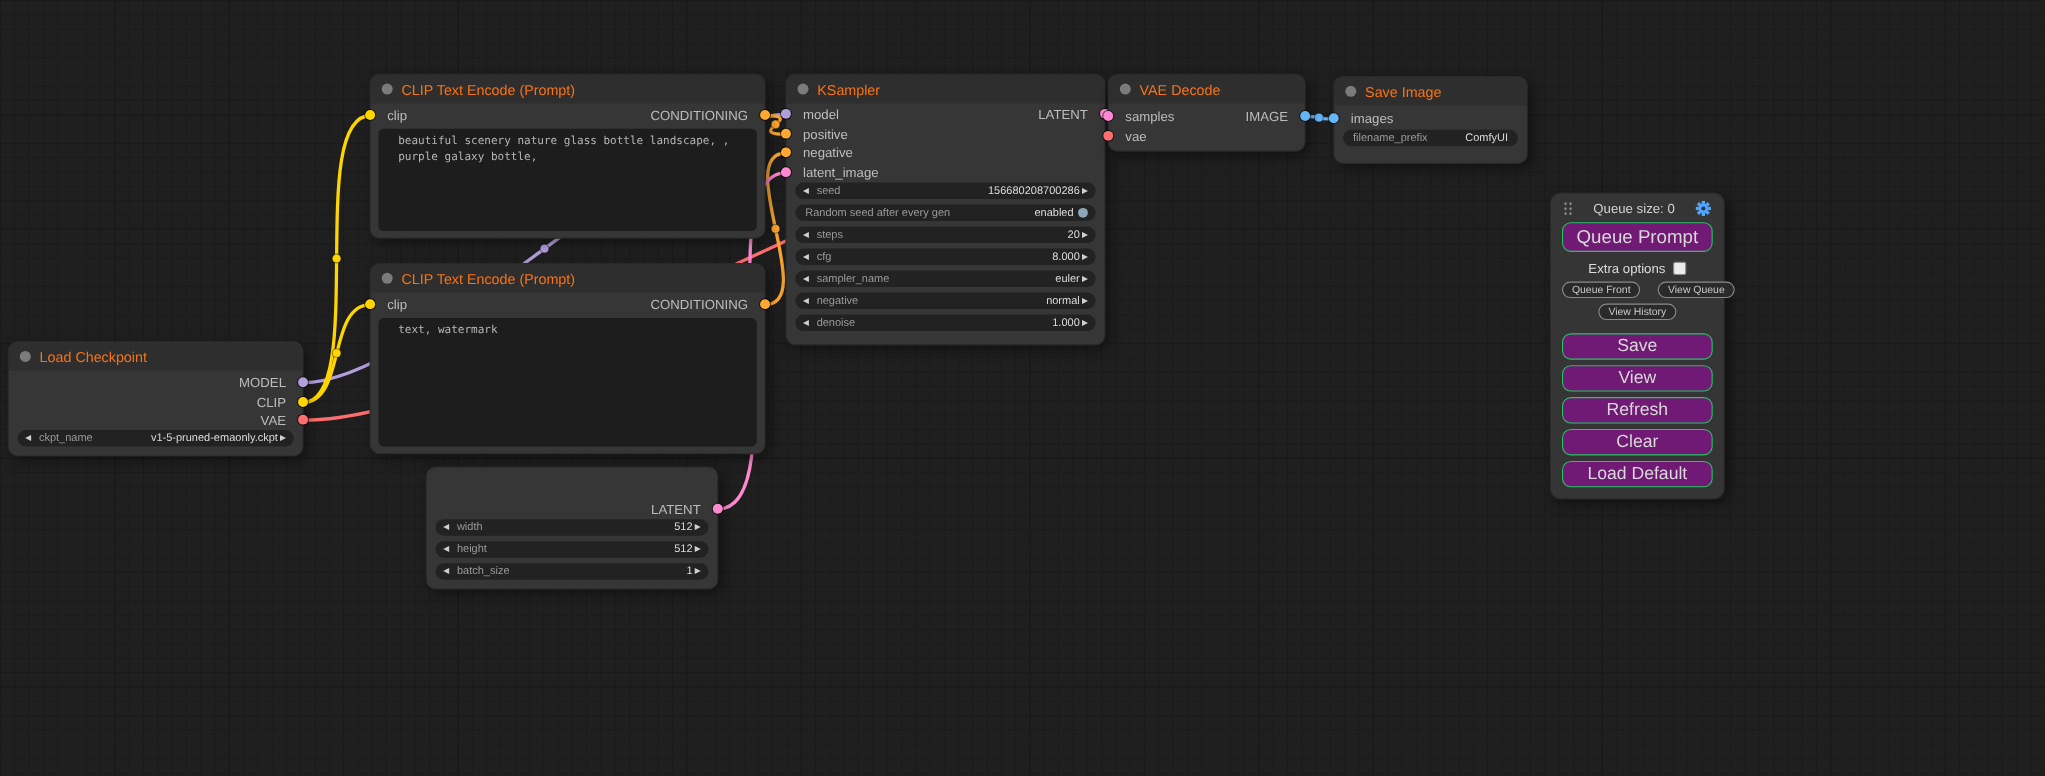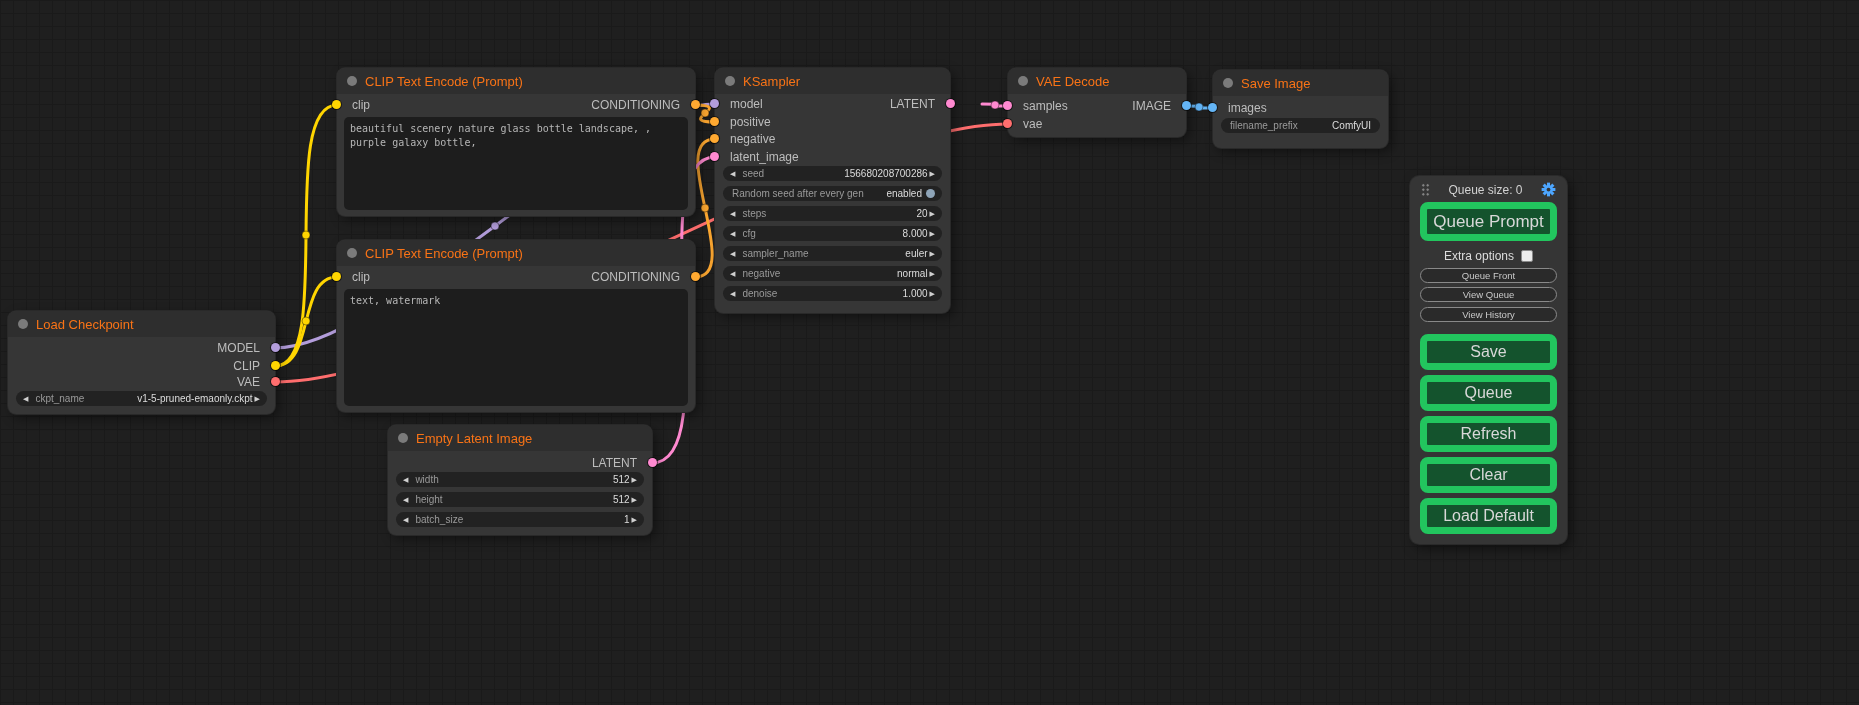--- a/index.html
+++ b/index.html
@@ -41,44 +41,44 @@
     font-size:10px;line-height:15px;white-space:nowrap;overflow:hidden;
   }
   .warrow{font-size:7px;color:#d0d0d0;flex:0 0 auto;}
   .wlabel{color:#9a9a9a;margin-left:7px;}
   .wvalue{color:#dcdcdc;margin-left:auto;margin-right:2px;}
   .widget.noarrow .wlabel{margin-left:2px;}
   .widget.noarrow .wvalue{margin-right:2px;}
   .toggle-dot{width:9px;height:9px;border-radius:50%;background:#8fa5b8;flex:0 0 auto;margin-left:2px;}
   .ta{
     position:absolute;left:7px;right:7px;background:#1d1d1d;border-radius:5px;
-    padding:5px 6px;box-sizing:border-box;color:#b6b6b6;
+    padding:5px 18px;box-sizing:border-box;color:#b6b6b6;
     font-family:"DejaVu Sans Mono",monospace;font-size:10px;line-height:1.4;
     white-space:pre-wrap;overflow:hidden;word-break:break-word;
   }
   
   .menu{
     position:absolute;z-index:3;background:#353535;border-radius:9px;
     padding:6px 10px 10px;display:flex;flex-direction:column;gap:5px;
     box-shadow:0 0 0 1px #2a2a2a, 4px 4px 12px rgba(0,0,0,.5);
   }
   .menu-head{display:flex;align-items:center;justify-content:space-between;color:#d2d2d2;font-size:12px;padding:0 1px;}
   .drag-dots{width:9px;height:13px;
     background-image:radial-gradient(#8a8a8a 1px, transparent 1.3px);
     background-size:4.5px 4.5px;}
   .gear{display:flex;align-items:center;}
   .mbtn{
-    background:#14532d;border:7px solid #22c55e;border-radius:8px;color:#d8d8d8;
+    background:#701a75;border:1px solid #22c55e;border-radius:8px;color:#d8d8d8;
     font-size:16px;line-height:18px;padding:2px 0;font-family:inherit;cursor:pointer;width:100%;
   }
   .mbtn.big{font-size:17px;line-height:19px;padding:3px 0;}
   .gap-top{margin-top:7px;text-align:center;}
   .extra-row{display:flex;align-items:center;justify-content:center;gap:7px;color:#dddddd;font-size:12px;margin-top:3px;}
   .checkbox{width:10px;height:10px;background:#ececec;border:1px solid #8a8a8a;border-radius:2px;}
-  .pill-row{display:flex;gap:4px;justify-content:space-between;flex-direction:column;}
+  .pill-row{display:flex;gap:16px;justify-content:space-between;}
   .pill-row.center{justify-content:center;}
   .pill{
     background:#2a2a2a;border:1px solid #898989;border-radius:9px;color:#c9c9c9;
     font-size:9.5px;line-height:11px;padding:1px 8px;font-family:inherit;white-space:nowrap;
   }
 </style>
 </head>
 <body>
 
 <svg id="wires" width="1859" height="705" viewBox="0 0 1859 705">
@@ -143,24 +143,20 @@
     <span class="ntext">CLIP Text Encode (Prompt)</span>
   </div>
   <span class="slotlabel in" style="top:30px">clip</span>
   <span class="slotlabel out" style="top:30px">CONDITIONING</span>
   <span class="port in c-clip" style="top:32px"></span>
   <span class="port out c-cond" style="top:32px"></span>
   <div class="ta" style="top:49px;height:117px">text, watermark</div>
 </div>
 
 <div class="node" style="left:388px;top:425px;width:264px;height:110px">
-  <div class="ntitle">
-    <span class="ndot"></span>
-    <span class="ntext">Empty Latent Image</span>
-  </div>
   <span class="slotlabel out" style="top:31px">LATENT</span>
   <span class="port out c-latent" style="top:33px"></span>
   <div class="widget" style="top:47px">
     <span class="warrow">◀</span>
     <span class="wlabel">width</span>
     <span class="wvalue">512</span>
     <span class="warrow">▶</span>
   </div>
   <div class="widget" style="top:67px">
     <span class="warrow">◀</span>
@@ -169,21 +165,21 @@
     <span class="warrow">▶</span>
   </div>
   <div class="widget" style="top:87px">
     <span class="warrow">◀</span>
     <span class="wlabel">batch_size</span>
     <span class="wvalue">1</span>
     <span class="warrow">▶</span>
   </div>
 </div>
 
-<div class="node" style="left:715px;top:68px;width:235px;height:245px">
+<div class="node" style="left:715px;top:68px;width:289px;height:245px">
   <div class="ntitle">
     <span class="ndot"></span>
     <span class="ntext">KSampler</span>
   </div>
   <span class="slotlabel in" style="top:29px">model</span>
   <span class="slotlabel in" style="top:47px">positive</span>
   <span class="slotlabel in" style="top:64px">negative</span>
   <span class="slotlabel in" style="top:82px">latent_image</span>
   <span class="slotlabel out" style="top:29px">LATENT</span>
   <span class="port in c-model" style="top:31px"></span>
@@ -284,17 +280,17 @@
     <span class="checkbox"></span>
   </div>
   <div class="pill-row">
     <button class="pill">Queue Front</button>
     <button class="pill">View Queue</button>
   </div>
   <div class="pill-row center">
     <button class="pill">View History</button>
   </div>
   <button class="mbtn gap-top">Save</button>
-  <button class="mbtn">Queue</button>
+  <button class="mbtn">View</button>
   <button class="mbtn">Refresh</button>
   <button class="mbtn">Clear</button>
   <button class="mbtn">Load Default</button>
 </div>
 
 </body></html>

